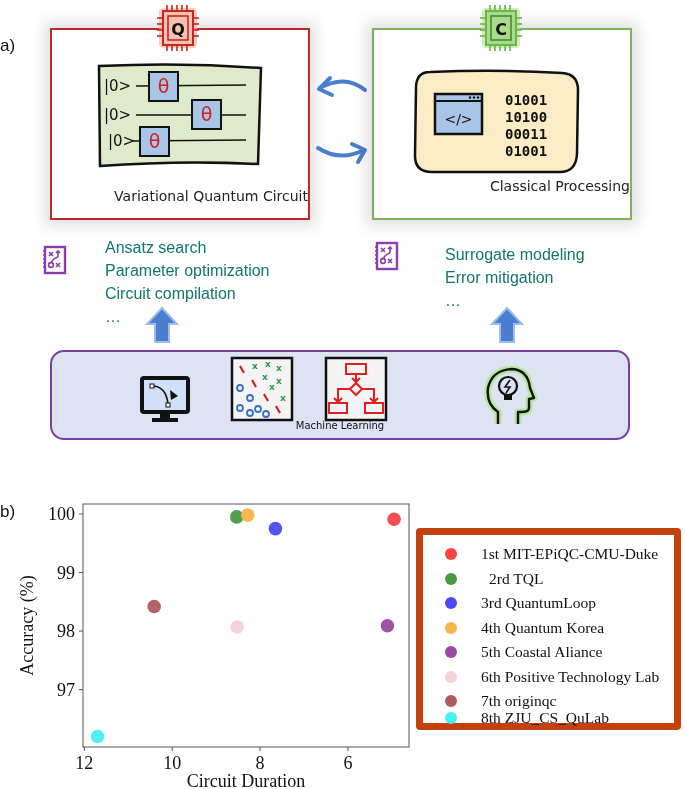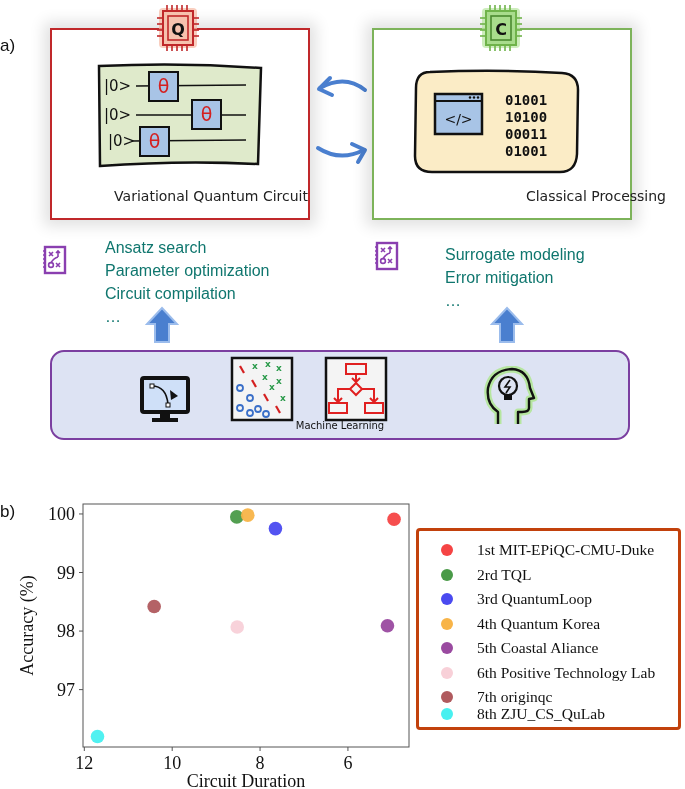--- a/index.html
+++ b/index.html
@@ -7,21 +7,21 @@
   .abs { position:absolute; }
   .panel-label { font-size:17px; }
   .frame { position:absolute; box-sizing:border-box; background:#fff; box-shadow:0 0 14px 6px rgba(0,0,0,0.12); }
   .frame-q { left:50px; top:28px; width:260px; height:192px; border:2px solid #c0282a; }
   .frame-c { left:372px; top:28px; width:260px; height:192px; border:2px solid #7db35a; }
   .caption { font-family:"DejaVu Sans", sans-serif; font-size:14px; color:#222; text-align:right; width:100%; position:absolute; }
   .task-list { font-size:16px; line-height:23px; color:#0f766e; }
   .ml-box { position:absolute; left:50px; top:350px; width:580px; height:90px; box-sizing:border-box; border:2px solid #7b3fa0; border-radius:14px; background:#dde3f3; }
   .ml-label { font-family:"DejaVu Sans", sans-serif; font-size:10px; position:absolute; left:0; width:100%; text-align:center; top:68px; }
   .chart-font { font-family:"DejaVu Serif", "Liberation Serif", serif; }
-  .legend { position:absolute; left:416px; top:528px; width:265px; height:202px; box-sizing:border-box; border:3px solid #c2410c; border-radius:4px; background:#fff; }
+  .legend { position:absolute; left:416px; top:528px; width:265px; height:202px; box-sizing:border-box; border:7px solid #c2410c; border-radius:4px; background:#fff; }
   .legend-item { position:absolute; left:0; height:24px; display:flex; align-items:center; font-family:"Liberation Serif", serif; font-size:15.5px; }
   .legend-dot { width:12px; height:12px; border-radius:50%; margin-left:22px; margin-right:24px; }
 </style>
 </head>
 <body>
 
 <div class="abs panel-label" style="left:0px; top:36px;">a)</div>
 
 <div class="frame frame-q">
 
@@ -98,21 +98,21 @@
         <circle cx="66" cy="29.5" r="1.2" fill="#111"></circle>
       <text x="46.5" y="56" text-anchor="middle" font-family="DejaVu Sans, sans-serif" font-size="14" fill="#111">&lt;/&gt;</text>
     </g>
     <g font-family="DejaVu Sans Mono, monospace" font-size="14" font-weight="bold" fill="#111">
       <text x="93" y="37">01001</text>
       <text x="93" y="54">10100</text>
       <text x="93" y="71">00011</text>
       <text x="93" y="88">01001</text>
     </g>
   </svg>
-  <div class="caption" style="top:158px;margin-left:36px;">Classical Processing</div>
+  <div class="caption" style="top:148px;">Classical Processing</div>
 </div>
 
 <svg class="abs" style="left:478px; top:2px;" width="46" height="52" viewBox="0 0 46 52">
   <rect x="4" y="6" width="38" height="40" rx="4" fill="#b8e6a0" opacity="0.7"></rect>
   <g stroke="#6fb34a" stroke-width="1.6">
     <line x1="12" y1="3" x2="12" y2="9"></line>
       <line x1="17" y1="3" x2="17" y2="9"></line>
       <line x1="22" y1="3" x2="22" y2="9"></line>
       <line x1="27" y1="3" x2="27" y2="9"></line>
       <line x1="32" y1="3" x2="32" y2="9"></line>
@@ -282,21 +282,21 @@
     </g>
   <text id="xlabel" text-anchor="middle" font-family="Liberation Serif, serif" font-size="18" fill="#111" x="246" y="297">Circuit Duration</text>
   <text id="ylabel" text-anchor="middle" font-family="Liberation Serif, serif" font-size="18" fill="#111" x="33" y="135.5" transform="rotate(-90 33 135.5)">Accuracy (%)</text>
 </svg>
 
 <div class="legend" id="legend">
     <div class="legend-item" style="top: 7px;">
       <span class="legend-dot" style="background: rgb(245, 68, 68);"></span>
       <span>1st MIT-EPiQC-CMU-Duke</span>
     </div>
-    <div class="legend-item" style="top: 31.5px;">
+    <div class="legend-item" style="top: 31.5px; gap: 8px;">
       <span class="legend-dot" style="background: rgb(74, 154, 72);"></span>
       <span>2rd TQL</span>
     </div>
     <div class="legend-item" style="top: 56px;">
       <span class="legend-dot" style="background: rgb(74, 74, 240);"></span>
       <span>3rd QuantumLoop</span>
     </div>
     <div class="legend-item" style="top: 80.5px;">
       <span class="legend-dot" style="background: rgb(248, 180, 72);"></span>
       <span>4th Quantum Korea</span>

